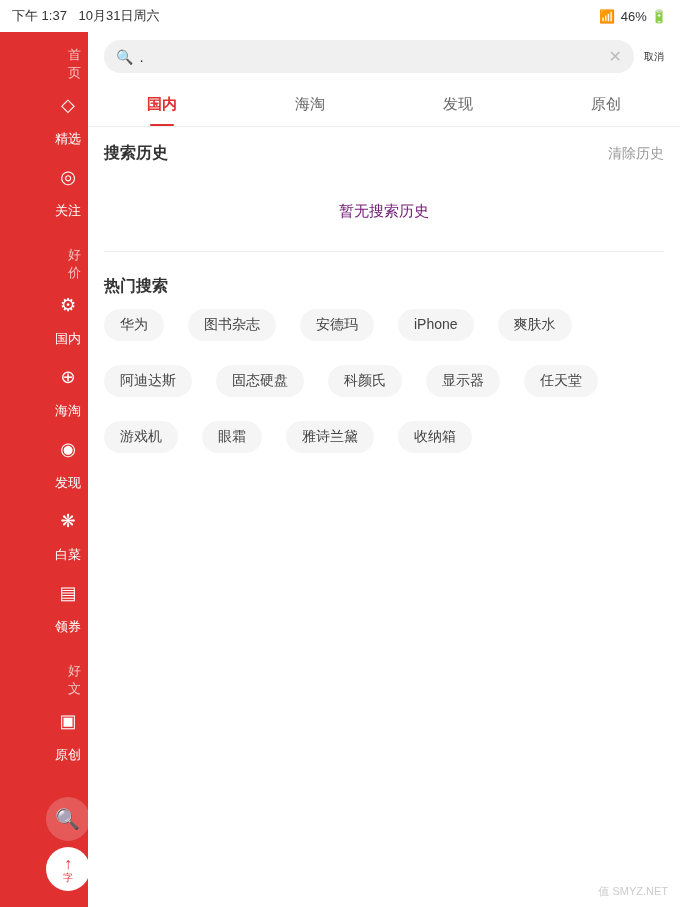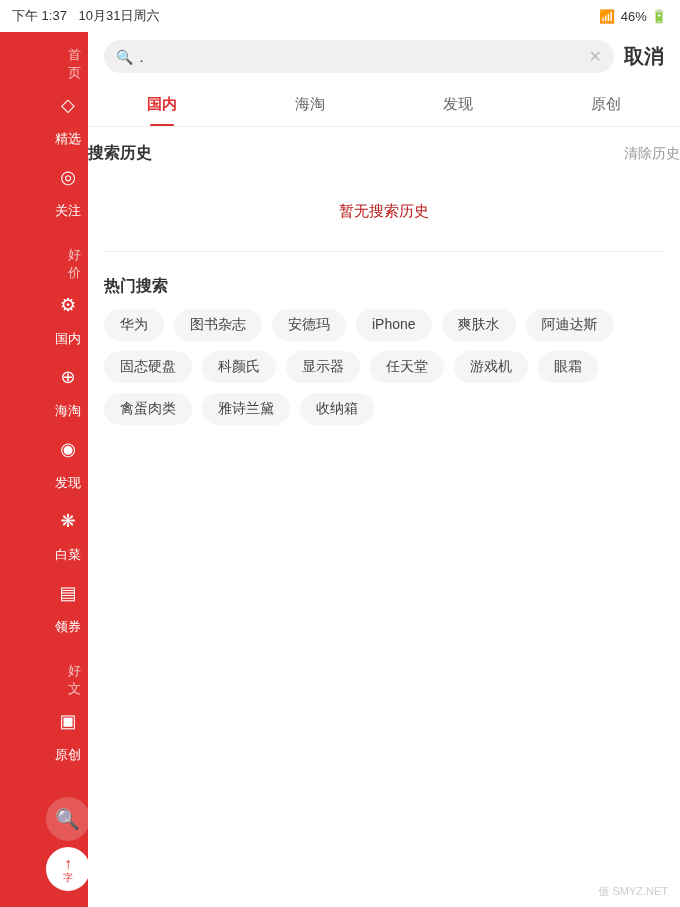--- a/index.html
+++ b/index.html
@@ -150,24 +150,23 @@
       flex: 1;
       color: #333;
     }
     .search-input-wrapper .clear-icon {
       color: #bbb;
       font-size: 16px;
       cursor: pointer;
     }
     .cancel-btn {
       color: #333;
-      font-size: 20px;
+      font-size: 10px;
       cursor: pointer;
       white-space: nowrap;
-      font-weight: bold;
     }
 
     
     .tabs-row {
       background: #fff;
       display: flex;
       border-bottom: 1px solid #eee;
     }
     .tab-item {
       flex: 1;
@@ -200,54 +199,54 @@
       background: #fff;
       overflow-y: auto;
       padding: 0;
     }
 
     
     .section-header {
       display: flex;
       justify-content: space-between;
       align-items: center;
-      padding: 16px 0 8px;
+      padding: 16px 16px 8px;
     }
     .section-title {
       font-size: 16px;
       font-weight: 600;
       color: #333;
     }
     .clear-history-btn {
       font-size: 14px;
       color: #999;
       cursor: pointer;
     }
     .empty-history {
       text-align: center;
       padding: 30px 0;
-      color: #b91c1c;
+      color: #701a75;
       font-size: 15px;
     }
 
     
     .hot-search-section {
       padding: 0 16px 16px;
     }
     .hot-search-title {
       font-size: 16px;
       font-weight: 600;
       color: #333;
       padding: 24px 0 12px;
       border-top: 1px solid #f0f0f0;
     }
     .hot-tags {
       display: flex;
       flex-wrap: wrap;
-      gap: 10px;
+      gap: 24px;
     }
     .hot-tag {
       background: #f5f5f5;
       border-radius: 20px;
       padding: 7px 16px;
       font-size: 14px;
       color: #444;
       cursor: pointer;
       white-space: nowrap;
     }
@@ -377,21 +376,20 @@
             <div class="hot-tag">安德玛</div>
             <div class="hot-tag">iPhone</div>
             <div class="hot-tag">爽肤水</div>
             <div class="hot-tag">阿迪达斯</div>
             <div class="hot-tag">固态硬盘</div>
             <div class="hot-tag">科颜氏</div>
             <div class="hot-tag">显示器</div>
             <div class="hot-tag">任天堂</div>
             <div class="hot-tag">游戏机</div>
             <div class="hot-tag">眼霜</div>
-            <div class="hot-tag">禽蛋肉类</div>
             <div class="hot-tag">雅诗兰黛</div>
             <div class="hot-tag">收纳箱</div>
           </div>
       </div>
 
     </div>
   </div>
 </div>
 
 <div class="watermark">值 SMYZ.NET</div>

